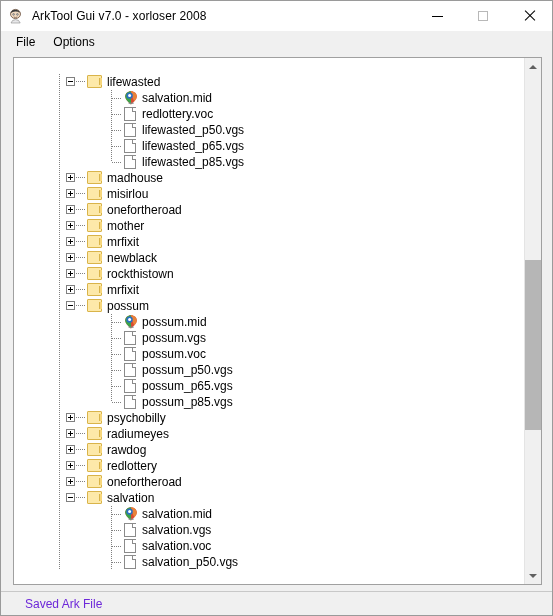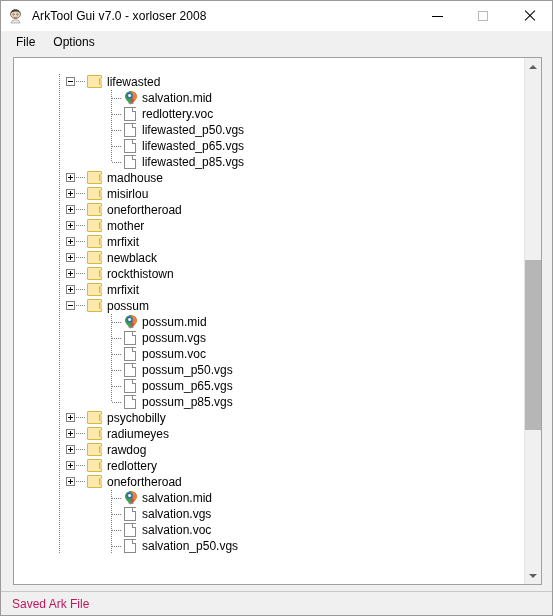--- a/index.html
+++ b/index.html
@@ -308,22 +308,22 @@
     left: 0; right: 0; bottom: 0;
     height: 24px;
     background: #f0f0f0;
     border-top: 1px solid #c8c8c8;
     display: flex;
     align-items: center;
     box-sizing: border-box;
   }
   .status-text {
     font-size: 12px;
-    color: #be185d;
-    padding-left: 11px;
+    color: #6d28d9;
+    padding-left: 24px;
     white-space: nowrap;
   }
 </style>
 </head>
 <body>
 
 <div class="window">
 
   <div class="titlebar">
     <span class="app-icon">
@@ -625,20 +625,30 @@
               <span class="expander plus"></span>
               <span class="connector"></span>
               <span class="folder-icon">
                 <span class="fbody"></span>
                 <span class="ftab"></span>
               </span>
               <span class="row-label lbl-folder">onefortheroad</span>
             </div>
             <div class="row">
               <span class="guide guide-root"></span>
+              <span class="expander"></span>
+              <span class="connector"></span>
+              <span class="folder-icon">
+                <span class="fbody"></span>
+                <span class="ftab"></span>
+              </span>
+              <span class="row-label lbl-folder">salvation</span>
+            </div>
+            <div class="row">
+              <span class="guide guide-root"></span>
               <span class="guide guide-child"></span>
               <span class="connector-leaf"></span>
               <span class="media-icon"><svg width="16" height="16" viewBox="0 0 16 16">
                   <path d="M8 1.2 C11.4 1.2 13.8 3.6 13.8 6.6 C13.8 9.4 11 12 8 14.6 C5 12 2.2 9.4 2.2 6.6 C2.2 3.6 4.6 1.2 8 1.2 Z" fill="#d94a32"></path>
                   <path d="M8 1.2 C4.6 1.2 2.2 3.6 2.2 6.6 C2.2 9.4 5 12 8 14.6 L8 1.2 Z" fill="#3aa34a"></path>
                   <path d="M8 1.2 C11.4 1.2 13.8 3.6 13.8 6.6 C13.8 8.2 12.8 9.8 11.4 11.4 C9.6 8.6 8.8 5 8 1.2 Z" fill="#e8823a"></path>
                   <circle cx="6.6" cy="5.6" r="3.2" fill="#2b6fc4"></circle>
                   <circle cx="6.6" cy="5.6" r="1.5" fill="#ffffff"></circle>
                   <rect x="5.6" y="12.6" width="5" height="1.2" fill="#8a8a8a"></rect>
                 </svg></span>

